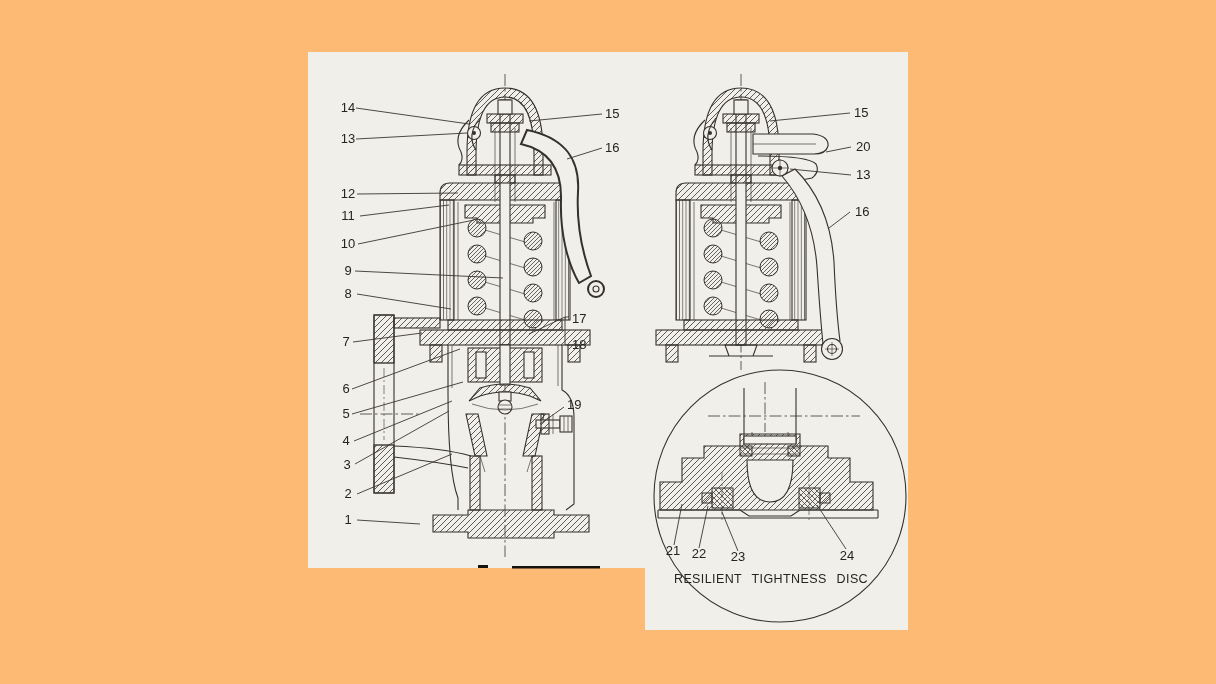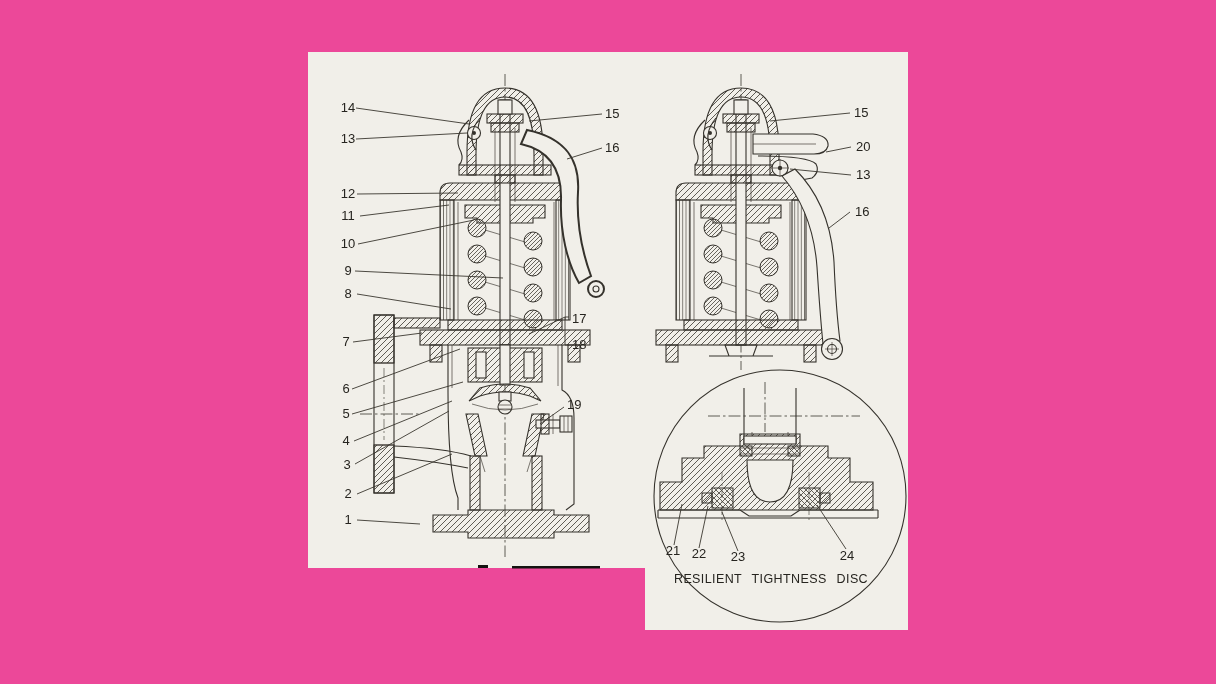--- a/index.html
+++ b/index.html
@@ -1,16 +1,16 @@
 <!DOCTYPE html>
 <html><head>
 <meta charset="utf-8">
 <style>
   html,body{margin:0;padding:0;background:#000;}
-  .stage{position:relative;width:1216px;height:684px;background:#ec4899;overflow:hidden;
+  .stage{position:relative;width:1216px;height:684px;background:#fdba74;overflow:hidden;
          font-family:"Liberation Sans",sans-serif;}
   .paper{position:absolute;background:#f1efe9;}
   .paper-main{left:308px;top:52px;width:600px;height:516px;}
   .paper-ext{left:645px;top:568px;width:263px;height:62px;}
   svg.drawing{position:absolute;left:308px;top:52px;width:600px;height:578px;}
   
   .ln{stroke:#35322c;fill:none;stroke-width:1.1;}
   .tn{stroke:#45413a;fill:none;stroke-width:.7;}
   .ht{fill:url(#h45);stroke:#35322c;stroke-width:1.1;}
   .htd{fill:url(#hd);stroke:#35322c;stroke-width:1;}

